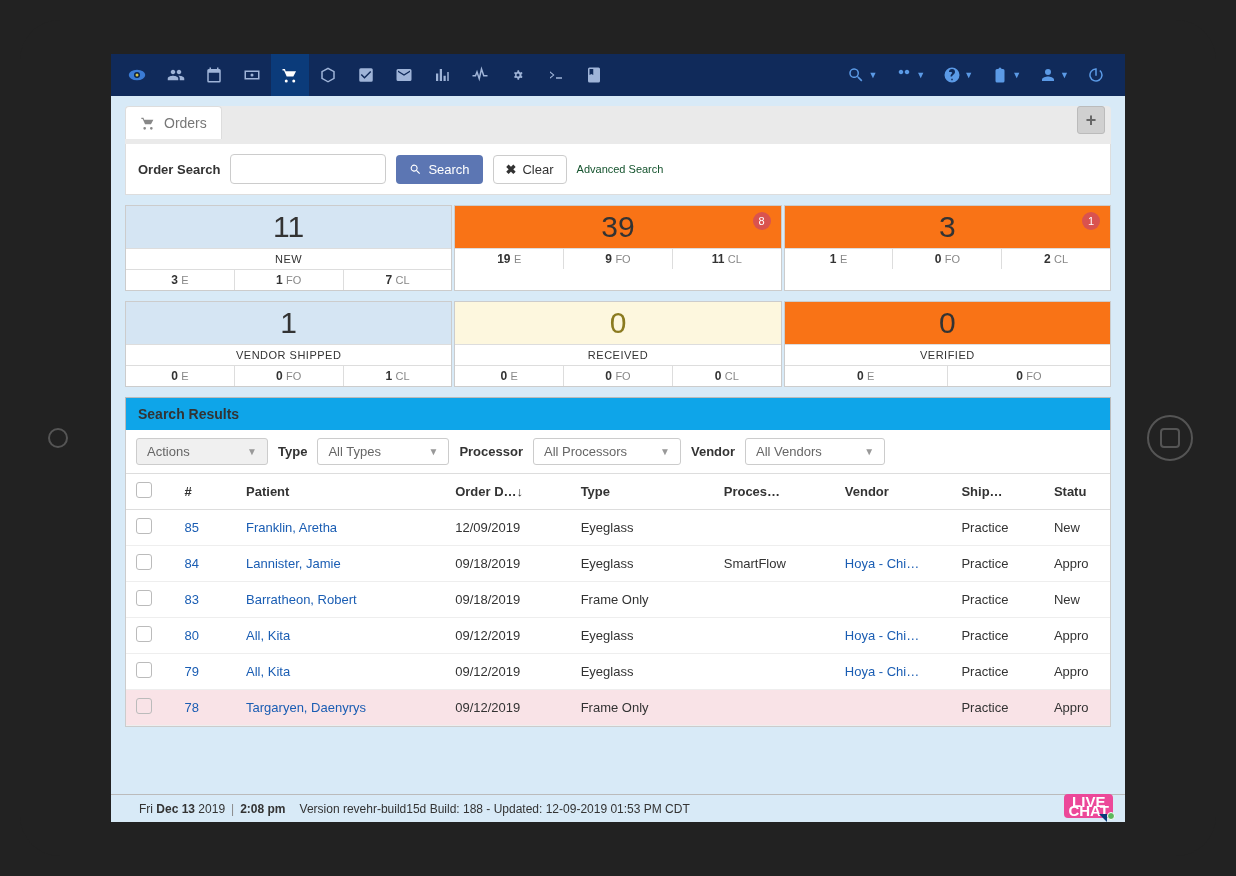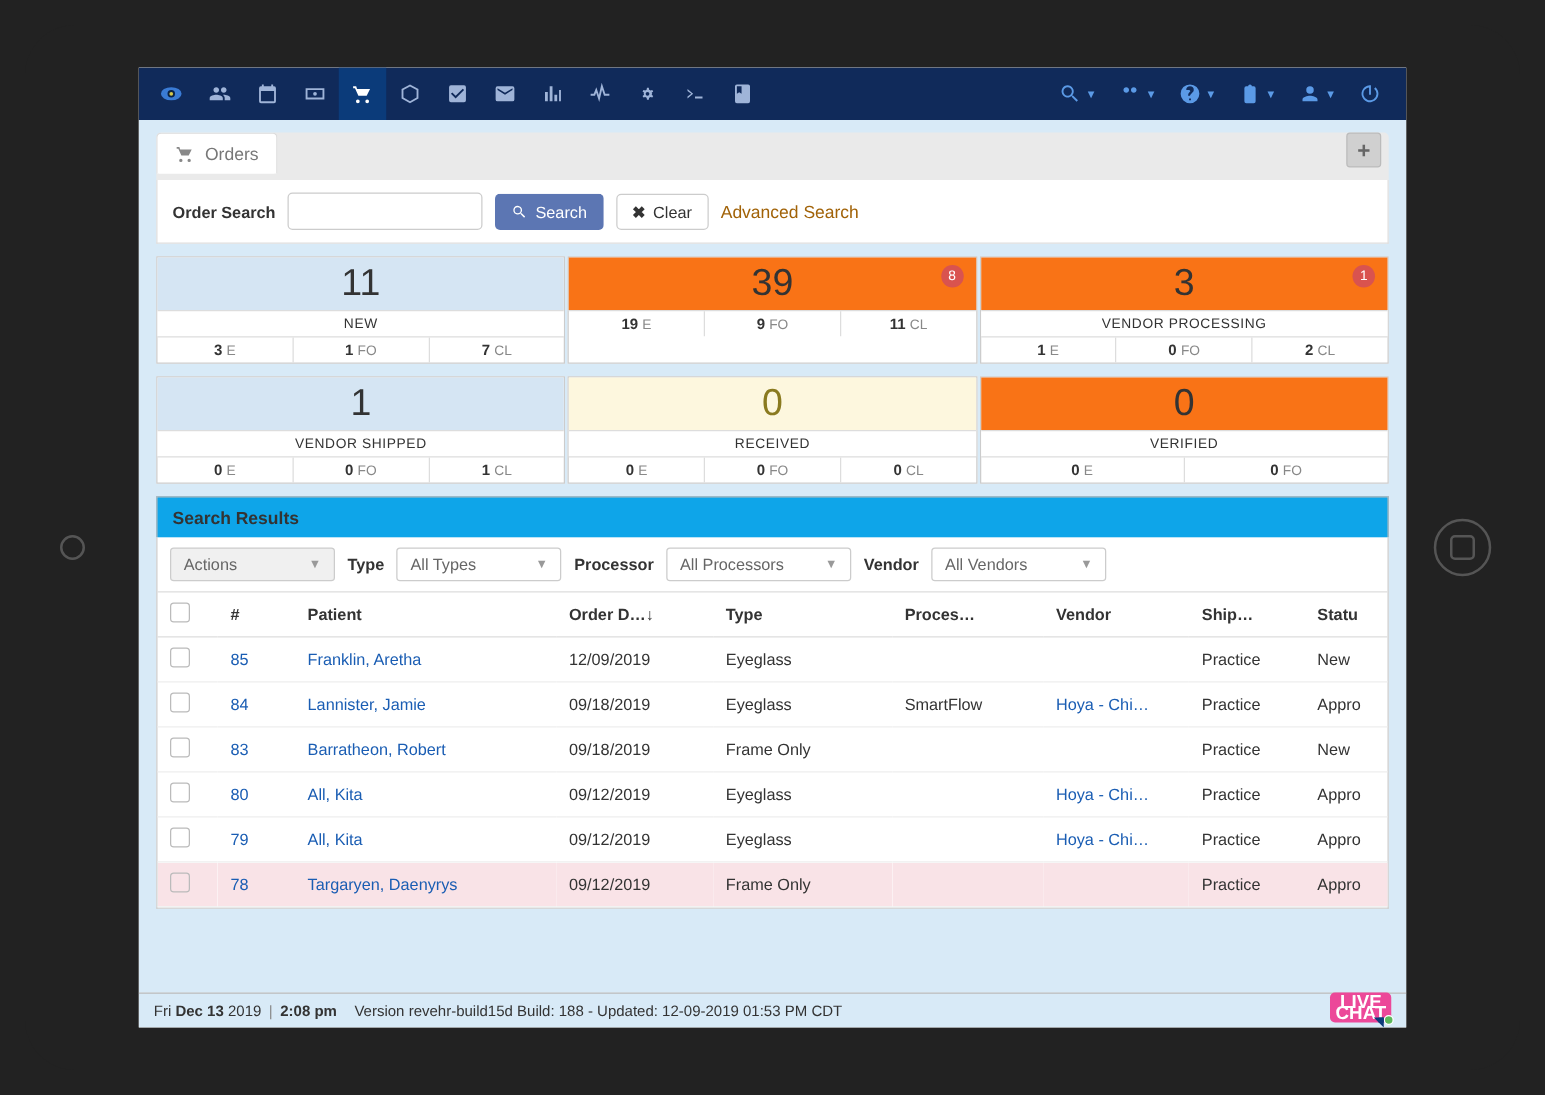--- a/index.html
+++ b/index.html
@@ -22,21 +22,21 @@
 .tabs-row { display:flex; align-items:flex-start; height:38px; background:#eaeaea; border-radius:4px 4px 0 0; }
 .tab { background:#fff; border:1px solid #ddd; border-bottom:none; padding:8px 14px; display:flex; align-items:center; gap:8px; color:#777; border-radius:4px 4px 0 0;}
 .tab svg { color:#888; }
 .add-tab { margin-left:auto; width:28px; height:28px; background:#d0d0d0; border:1px solid #bbb; display:flex; align-items:center; justify-content:center; margin-right:6px; cursor:pointer; font-size:18px; color:#666; font-weight:bold; border-radius:3px;}
 .search-bar { background:#fff; border:1px solid #ddd; border-top:none; padding:10px 12px; display:flex; align-items:center; gap:10px;}
 .search-bar label { font-weight:bold; color:#333; font-size:13px;}
 .search-input { border:1px solid #ccc; border-radius:4px; height:30px; width:156px; padding:0 8px;}
 .btn { border-radius:4px; padding:6px 12px; font-size:13px; cursor:pointer; display:inline-flex; align-items:center; gap:6px; border:1px solid transparent;}
 .btn-search { background:#5c76b3; color:#fff; }
 .btn-clear { background:#fff; border:1px solid #ccc; color:#333;}
-.adv-link { color:#a16207; font-size:14px; cursor:pointer;}
+.adv-link { color:#14532d; font-size:11px; cursor:pointer;}
 .stats-grid { display:grid; grid-template-columns: 1fr 1fr 1fr; gap:2px; margin-top:10px;}
 .stat-card { border:1px solid #ccc; background:#fff; position:relative;}
 .stat-top { padding:4px 0; text-align:center;}
 .stat-top.blue { background:#d5e5f3; }
 .stat-top.green { background:#f97316; }
 .stat-top.olive { background:#fdf7de; }
 .stat-number { font-size:30px; color:#333; font-weight:300;}
 .stat-number.olive { color:#8a7a1f; }
 .stat-label { background:#fff; text-align:center; font-size:11px; padding:4px 0; color:#333; letter-spacing:0.5px; border-top:1px solid #ddd;}
 .stat-breakdown { display:flex; border-top:1px solid #ddd;}
@@ -51,21 +51,21 @@
 .dropdown { border:1px solid #ccc; border-radius:3px; padding:5px 10px; display:flex; align-items:center; justify-content:space-between; min-width:120px; cursor:pointer; color:#666; font-size:13px;}
 .dropdown.actions { background:#f0f0f0; min-width:132px;}
 .dropdown .dd-caret { font-size:10px; color:#999; margin-left:20px;}
 .filter-label { font-weight:bold; font-size:13px; color:#333;}
 .tbl { width:100%; border-collapse:collapse; table-layout:fixed;}
 .tbl th { text-align:left; padding:8px 10px; font-size:13px; border-bottom:1px solid #ddd; color:#333; font-weight:bold; white-space:nowrap; overflow:hidden; text-overflow:ellipsis;}
 .tbl td { padding:8px 10px; font-size:13px; border-bottom:1px solid #eee; color:#333; white-space:nowrap; overflow:hidden; text-overflow:ellipsis;}
 .tbl .link { color:#1a5db3; cursor:pointer;}
 .tbl tr.highlight td { background:#f9e3e7; }
 .chk { width:16px; height:16px; border:1px solid #bbb; border-radius:3px; display:inline-block;}
-.footer { position:absolute; bottom:0; left:0; right:0; height:28px; background:#d8eaf7; border-top:1px solid #bbb; display:flex; align-items:center; padding:0 12px; font-size:12px; color:#333;}
+.footer { position:absolute; bottom:0; left:0; right:0; height:28px; background:#d8eaf7; border-top:1px solid #bbb; display:flex; align-items:center; padding:0 28px; font-size:12px; color:#333;}
 .footer .sep { margin:0 6px; color:#888;}
 .live-chat { position:absolute; right:12px; bottom:4px; }
 .live-chat-inner { background:#ec4899; color:#fff; font-size:15px; font-weight:bold; padding:3px 4px; border-radius:4px; line-height:9px; text-align:center; position:relative;}
 .live-chat-inner::after { content:''; position:absolute; bottom:-4px; right:6px; border:4px solid transparent; border-top-color:#0b3b7a; border-right-color:#0b3b7a;}
 .live-dot{ position:absolute; right:-2px; bottom:-2px; width:8px; height:8px; background:#5cb85c; border-radius:50%; border:1px solid #fff;}
 svg { width:16px; height:16px; fill:currentColor;}
 .topbar svg { width:18px; height:18px;}
 </style>
 </head>
 <body>
@@ -233,21 +233,20 @@
             <div class="bd"><b>19</b> <span>E</span></div>
             <div class="bd"><b>9</b> <span>FO</span></div>
             <div class="bd"><b>11</b> <span>CL</span></div>
           </div>
         </div>
         <div class="stat-card">
           <div class="badge">1</div>
           <div class="stat-top green">
               <div class="stat-number">3</div>
             </div>
-          <div class="stat-label">VENDOR PROCESSING</div>
           <div class="stat-breakdown">
             <div class="bd"><b>1</b> <span>E</span></div>
             <div class="bd"><b>0</b> <span>FO</span></div>
             <div class="bd"><b>2</b> <span>CL</span></div>
           </div>
         </div>
       </div>
 
       <div class="stats-grid" style="margin-top:10px;">
         <div class="stat-card">

